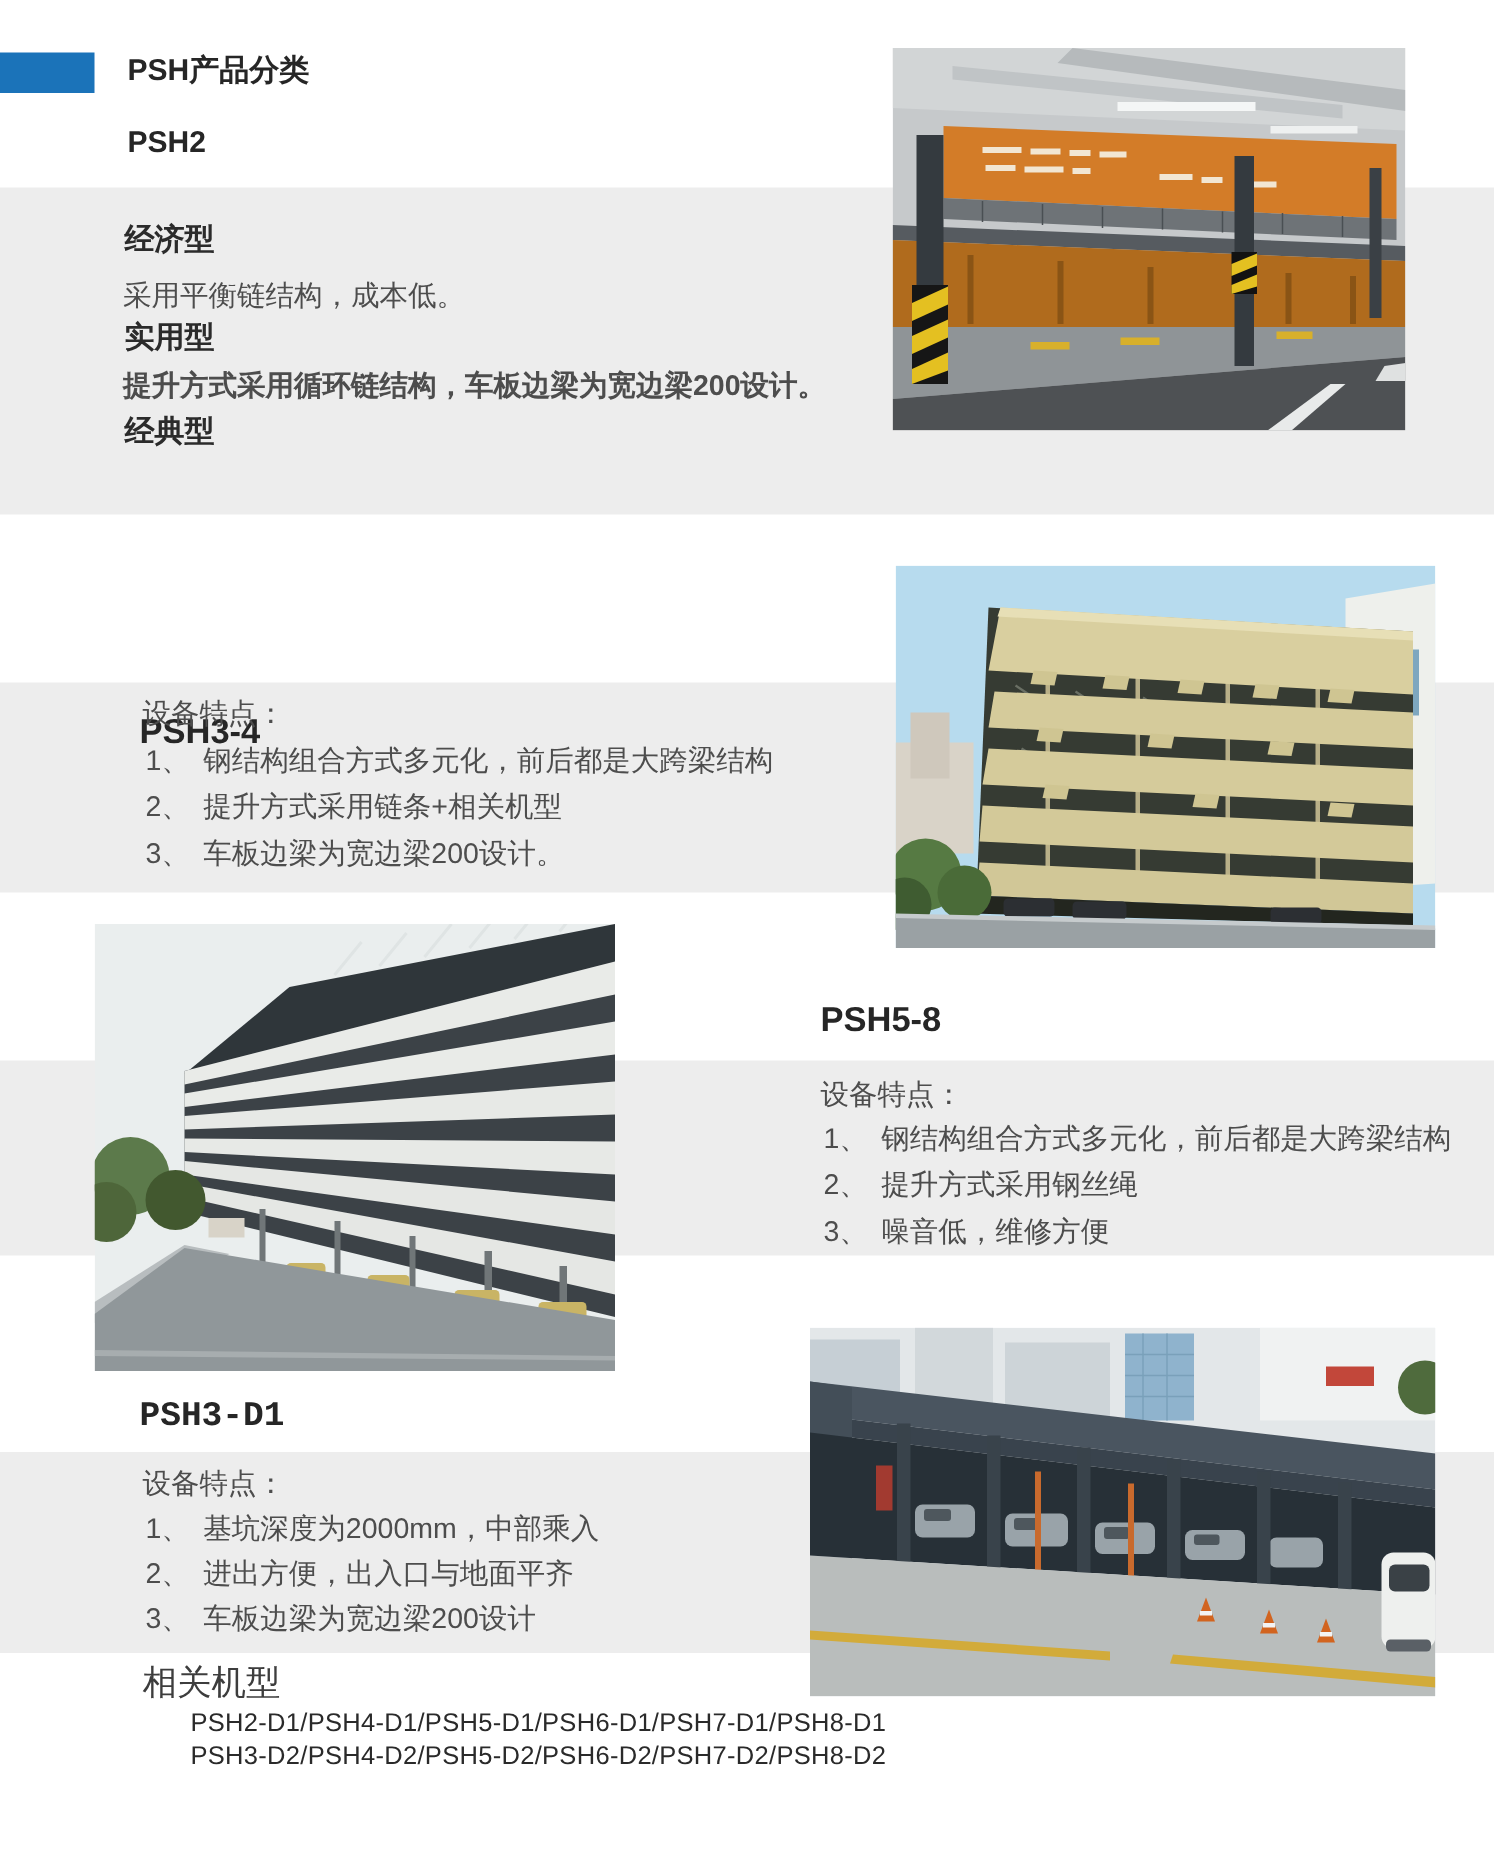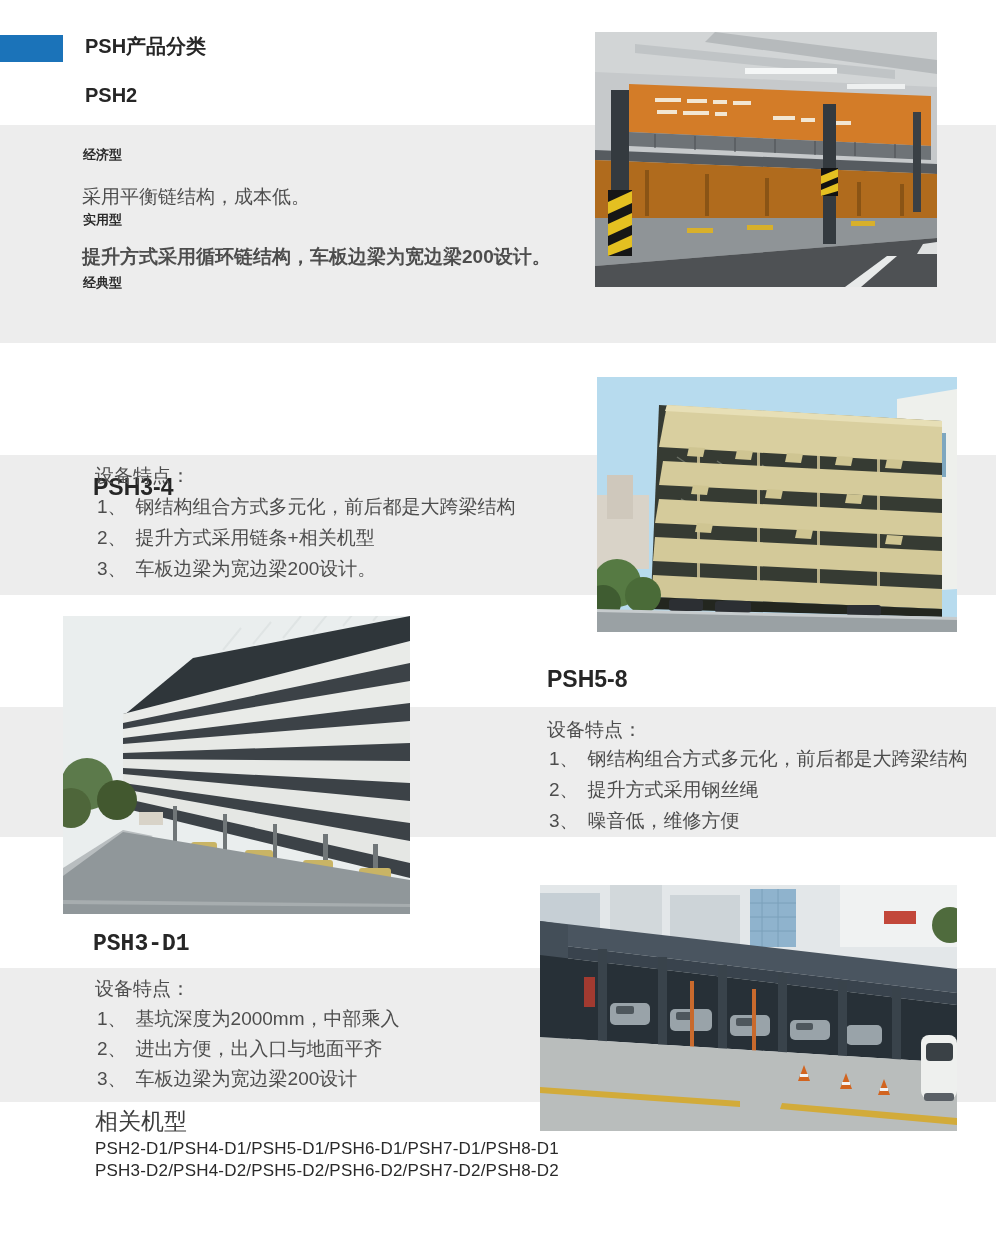--- a/index.html
+++ b/index.html
@@ -13,36 +13,36 @@
   .page{position:relative;width:996px;height:1246px;background:#fff;overflow:hidden;}
   .abs{position:absolute;}
   .band{position:absolute;left:0;width:1000px;background:var(--band-gray);}
   .band-a{top:125px;height:218px;}
   .band-b{top:455px;height:140px;}
   .band-c{top:707px;height:130px;}
   .band-d{top:968px;height:134px;}
   .accent-bar{left:0;top:35px;width:63px;height:27px;background:var(--accent-blue);}
   .page-title{left:85px;top:33px;font-size:20px;font-weight:700;color:var(--heading-text);}
   .h-psh2{left:85px;top:84px;font-size:20px;font-weight:700;color:var(--heading-text);}
-  .type-name{font-size:13px;font-weight:700;color:#2b2b2b;}
+  .type-name{font-size:20px;font-weight:700;color:#2b2b2b;}
   .body-text{font-size:19px;color:var(--body-text);}
   .t1n{left:83px;top:146px;} .t1d{left:82px;top:184px;}
   .t2n{left:83px;top:211px;} .t2d{left:82px;top:244px;font-weight:bold;}
   .t3n{left:83px;top:274px;} .t3d{left:82px;top:309px;width:880px;}
   .sec-h{font-size:23px;font-weight:700;color:var(--heading-text);}
   .h-psh34{left:93px;top:434px;margin-top:40px;}
   .h-psh58{left:547px;top:666px;}
   .h-psh3d1{left:93px;top:931px;font-family:Liberation Mono, monospace;}
   .feat{display:flex;align-items:baseline;}
   .feat .num{margin-right:9px;}
   .fl-34{left:95px;top:463px;} .fi-34-0{left:97px;top:494px;} .fi-34-1{left:97px;top:525px;} .fi-34-2{left:97px;top:556px;}
   .fl-58{left:547px;top:717px;} .fi-58-0{left:549px;top:746px;} .fi-58-1{left:549px;top:777px;} .fi-58-2{left:549px;top:808px;}
   .fl-d1{left:95px;top:976px;} .fi-d1-0{left:97px;top:1006px;} .fi-d1-1{left:97px;top:1036px;} .fi-d1-2{left:97px;top:1066px;}
   .related-h{left:95px;top:1106px;font-size:23px;font-weight:400;color:#3d3d3d;}
-  .rel-line{font-size:17px;color:#2a2a2a;letter-spacing:.2px;}
+  .rel-line{font-size:17px;color:#2a2a2a;letter-spacing:.2px;margin-left:32px;}
   .rel-1{left:95px;top:1139px;} .rel-2{left:95px;top:1161px;}
   .photo{position:absolute;overflow:hidden;}
   .photo svg{display:block;width:100%;height:100%;}
   .p1{left:595px;top:32px;width:342px;height:255px;}
   .p2{left:597px;top:377px;width:360px;height:255px;}
   .p3{left:63px;top:616px;width:347px;height:298px;}
   .p4{left:540px;top:885px;width:417px;height:246px;}
 </style>
 </head>
 <body>

